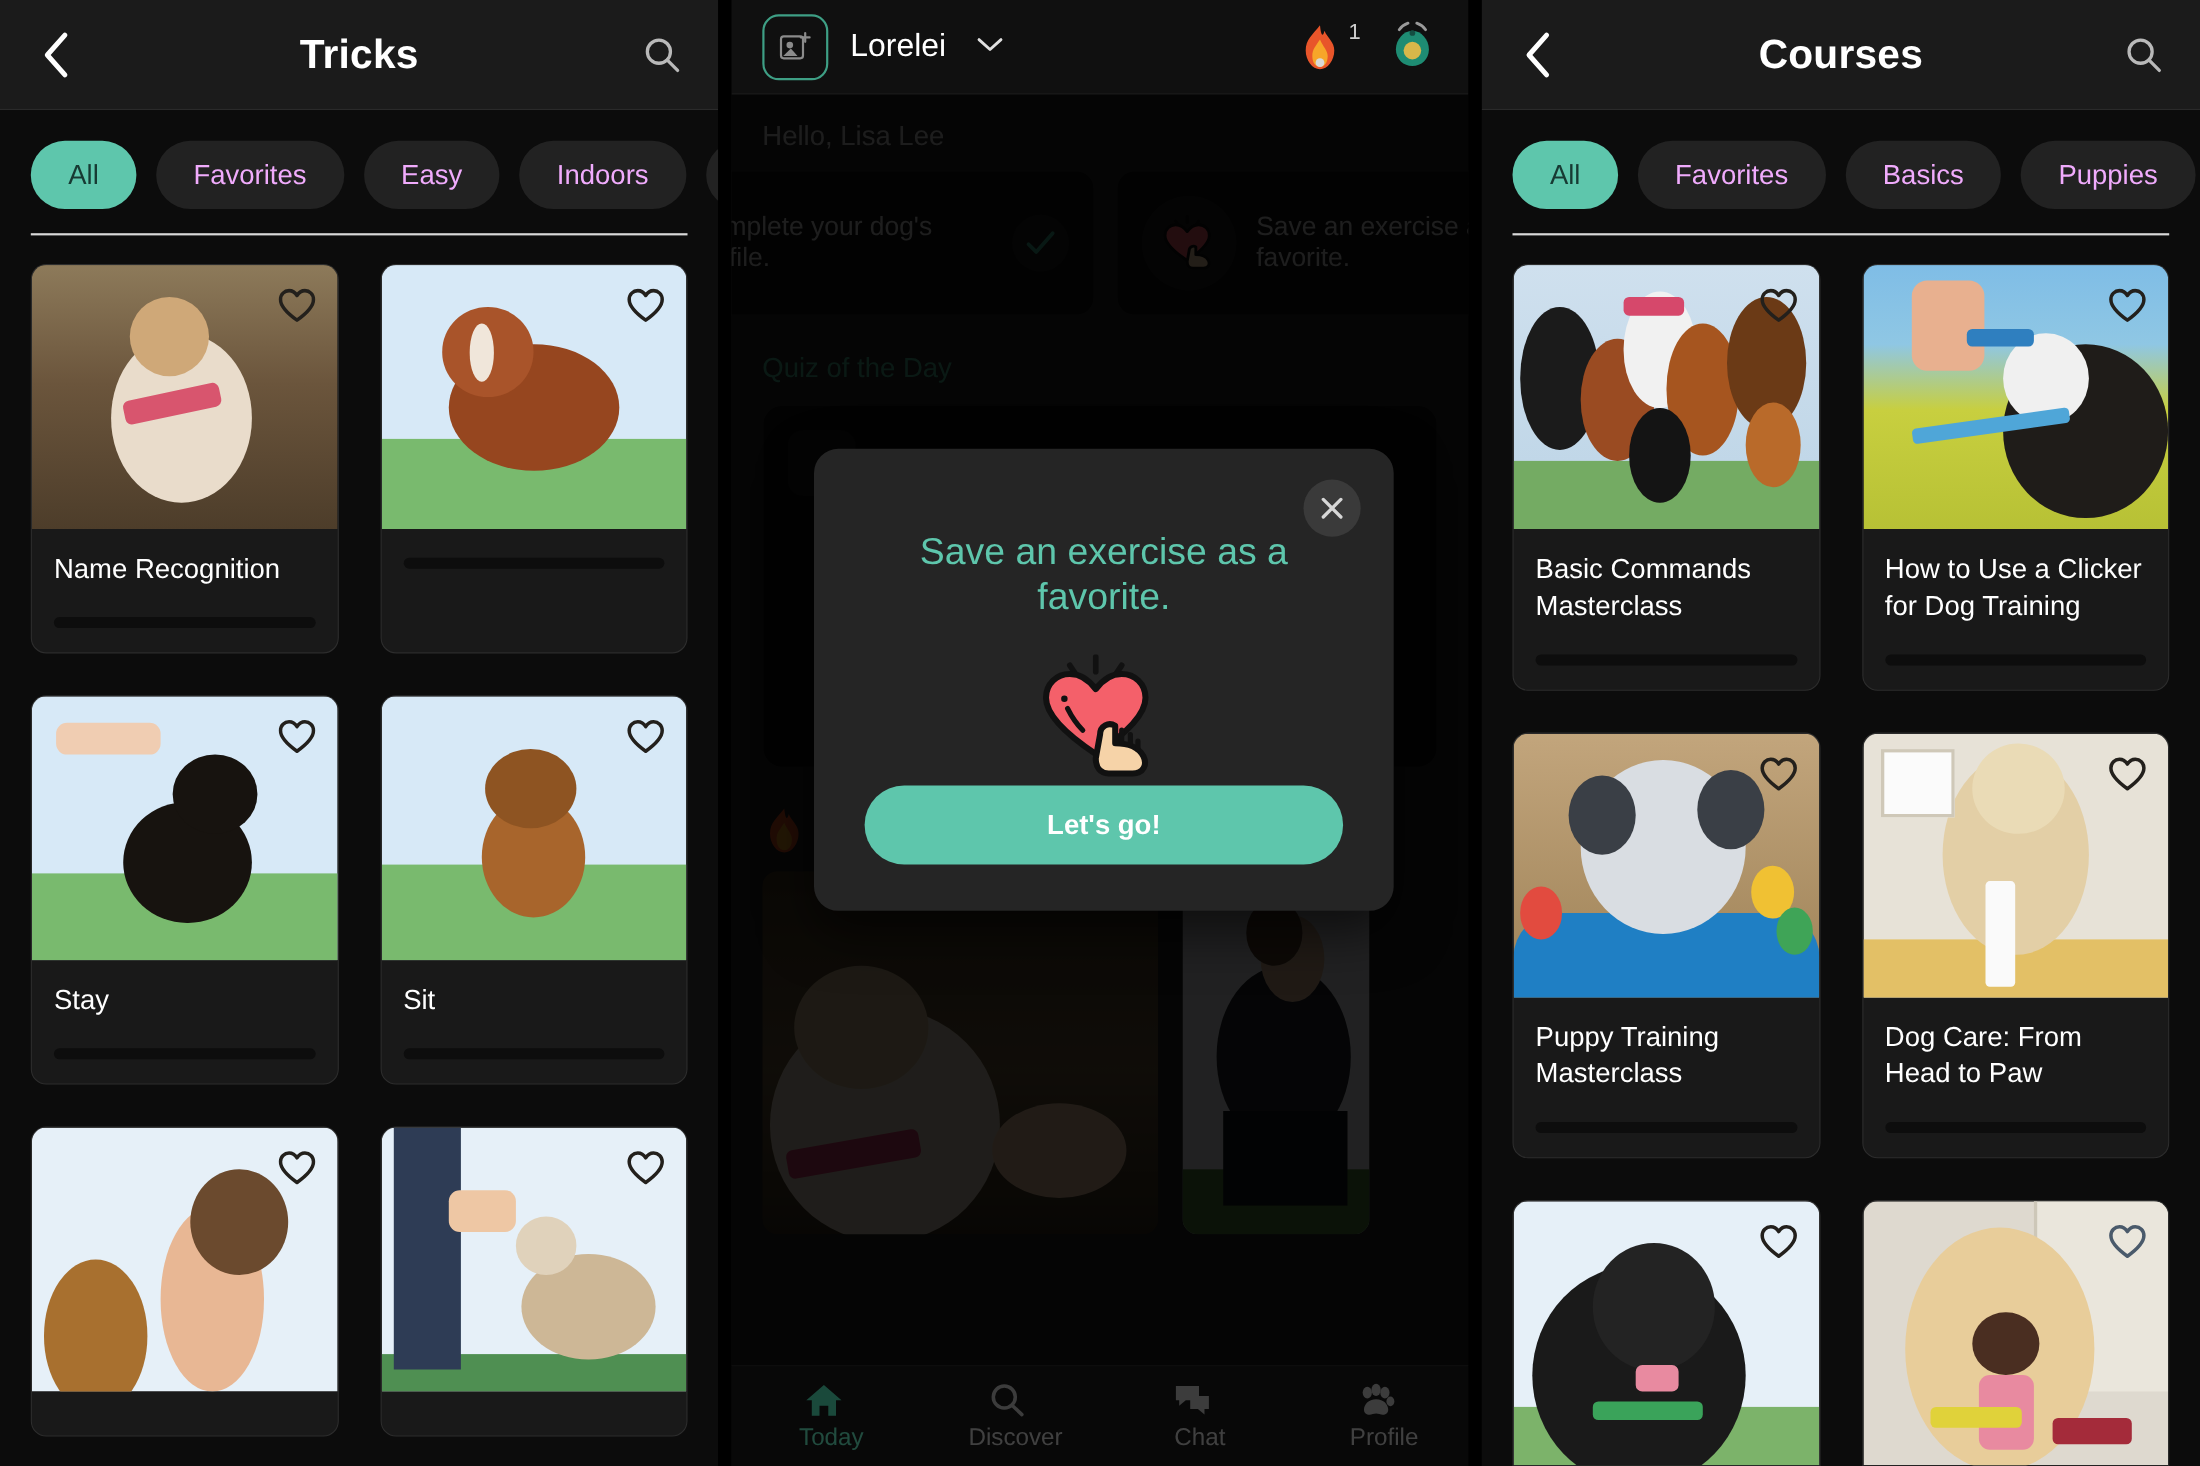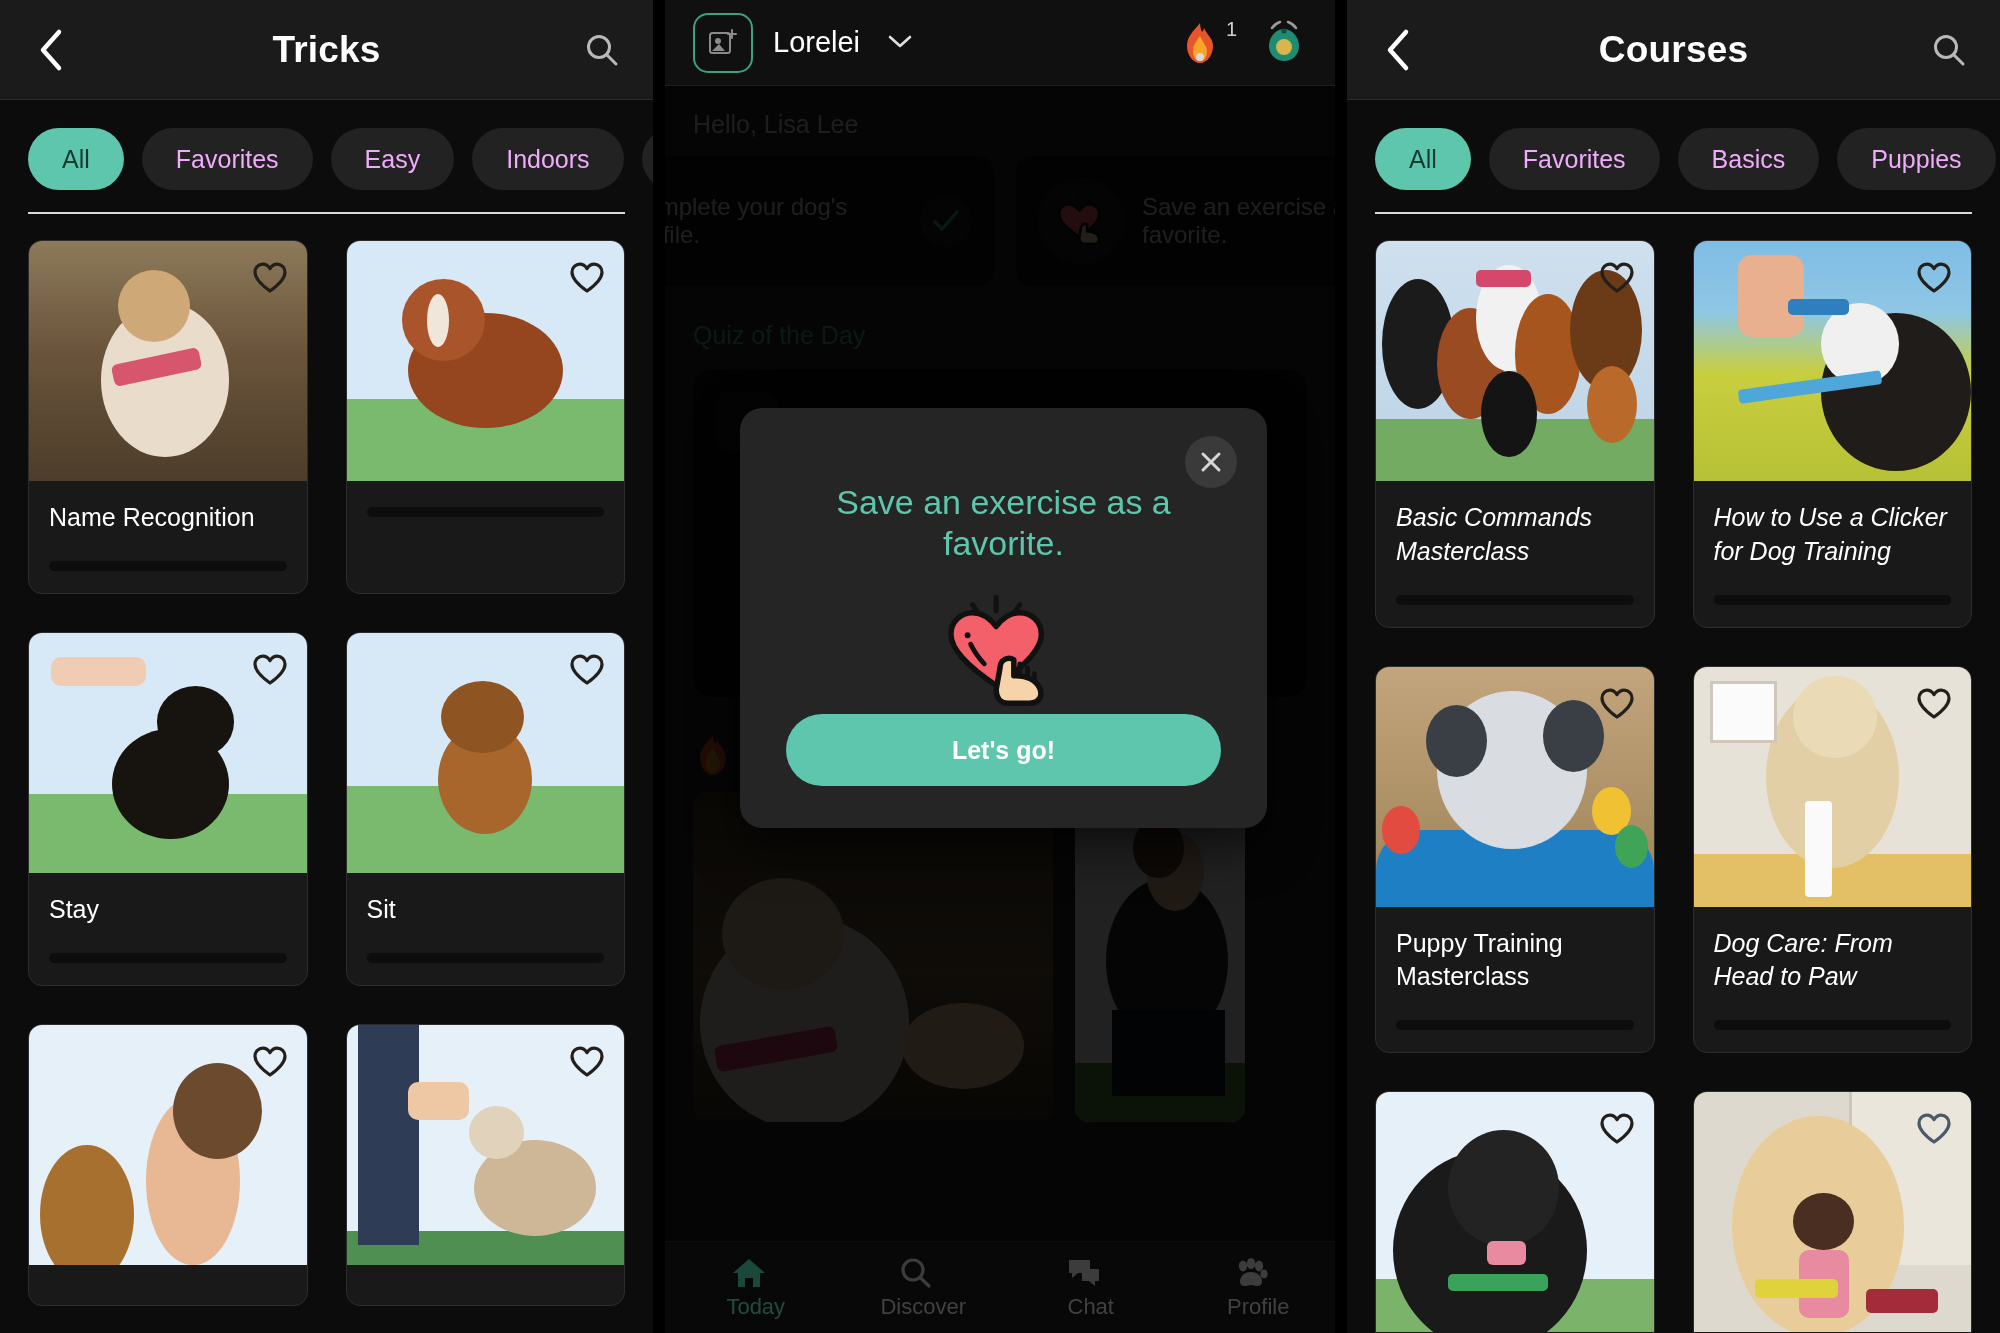--- a/index.html
+++ b/index.html
@@ -58,21 +58,21 @@
   .card-photo { position:relative; height: 240px; overflow:hidden; }
   .heart-btn {
     position:absolute; top:14px; right:14px; width:46px; height:46px;
     display:flex; align-items:center; justify-content:center; cursor:pointer; z-index:3;
   }
   .card-title {
     padding: 20px 20px 0 20px; font-size: 25px; color:#fff; line-height:1.35;
     min-height: 40px;
   }
   .card-bar { margin: 26px 20px 22px 20px; height:10px; border-radius:5px; background:#0d0d0d; }
-  .card.tall .card-title { min-height: 78px; font-style: italic; }
+  .card.tall .card-title { min-height: 78px; }
 
   
   .ph { position:absolute; inset:0; }
   .blob { position:absolute; border-radius:50%; }
   .sky-blue { background:#d7e9f7; }
   .sky-pale { background:#e6f0f8; }
 
   
   .mid-top {
     height: 86px; background:#101010; display:flex; align-items:center;

